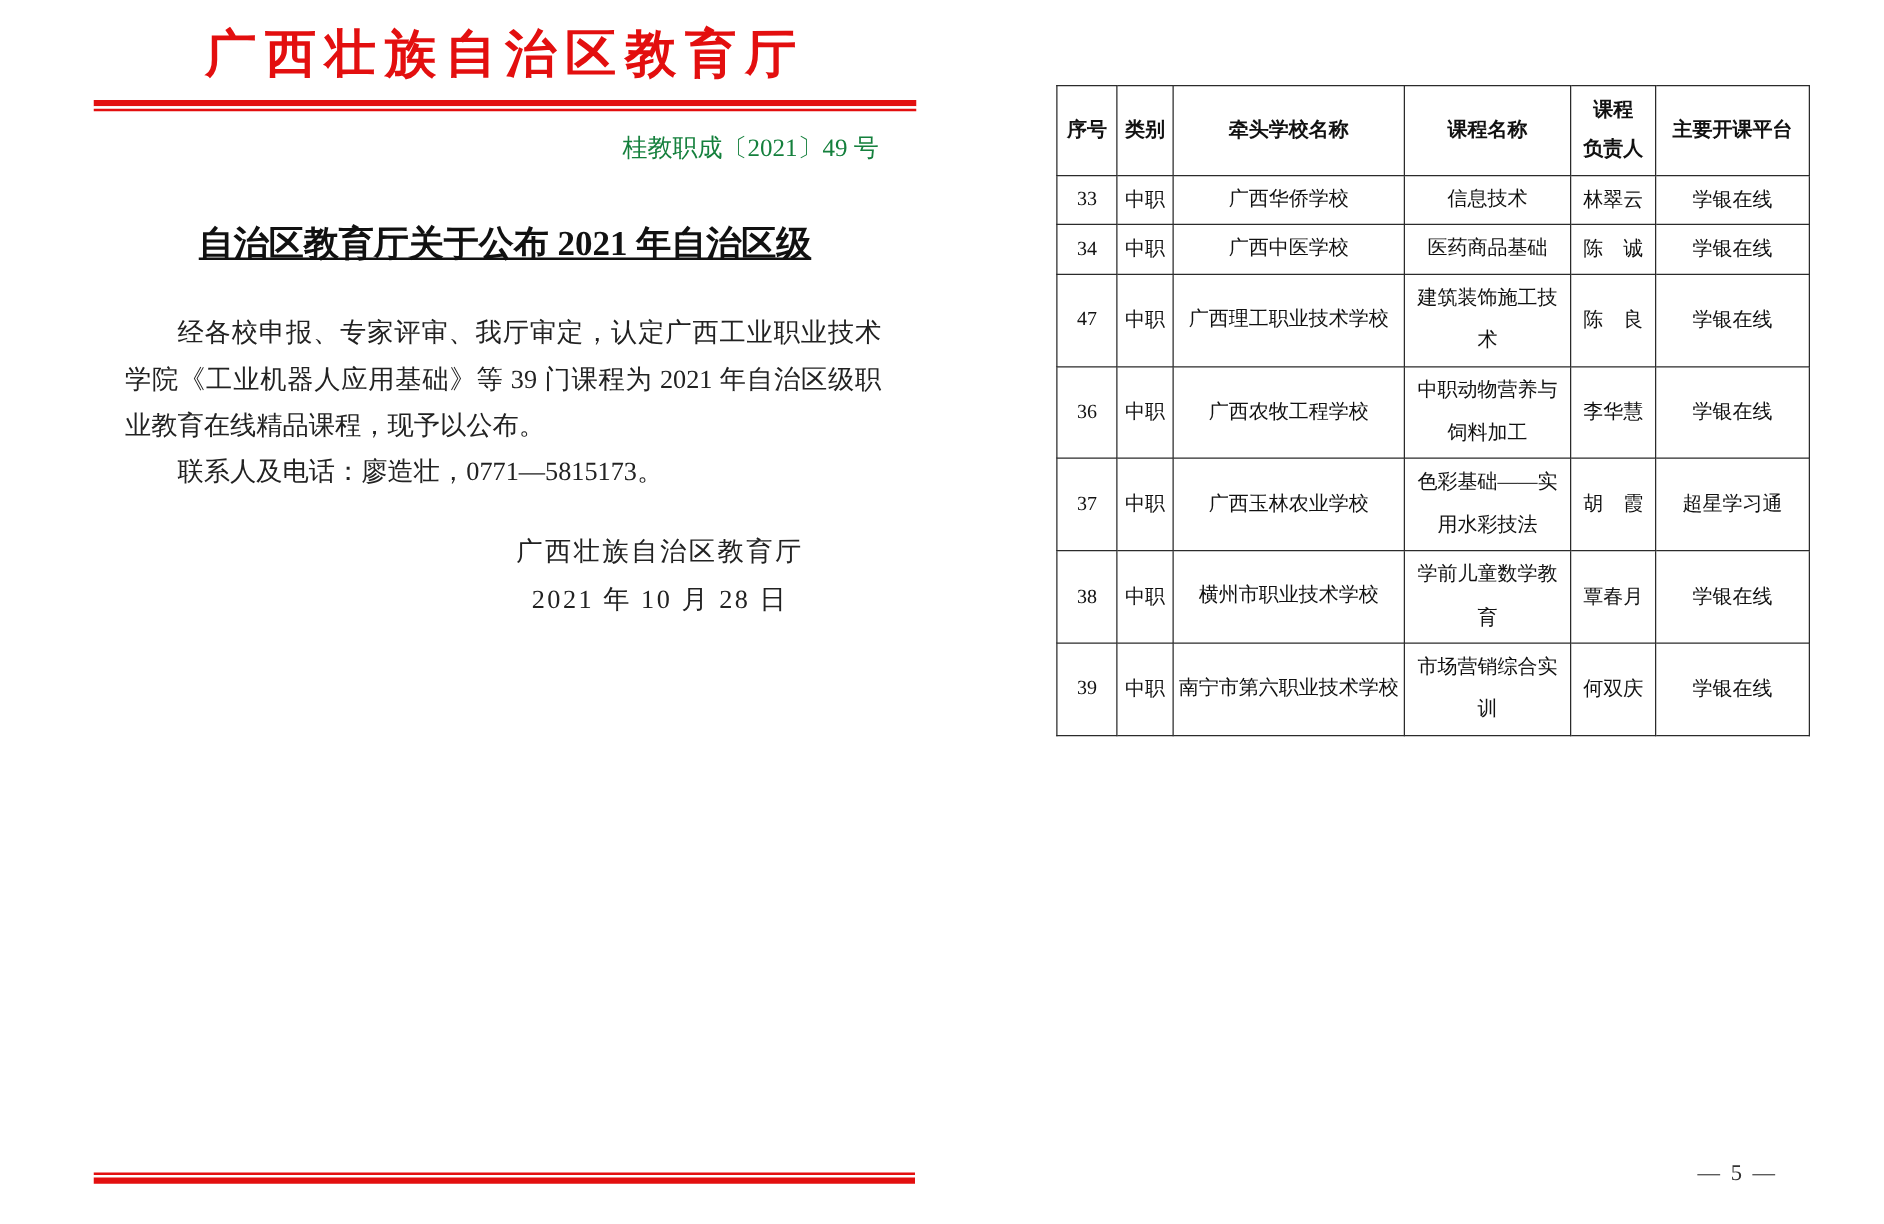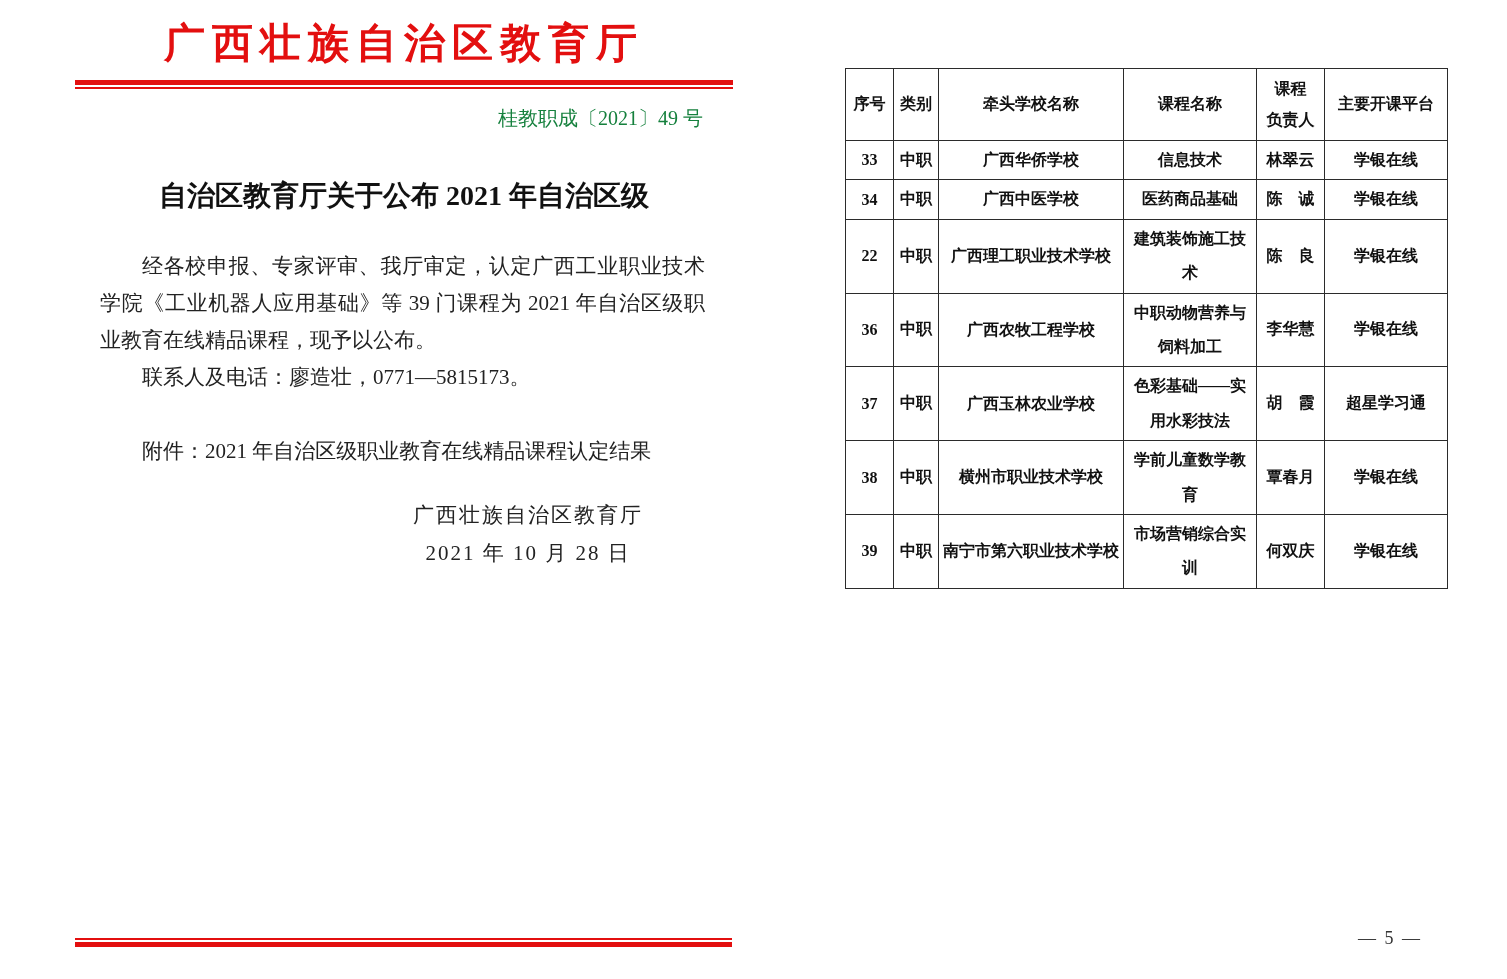--- a/index.html
+++ b/index.html
@@ -9,38 +9,38 @@
 
   
   .doc { position:absolute; left:75px; top:0; width:658px; }
   .agency-title { margin-top:16px; text-align:center; color:#e30f0f; font-weight:bold;
                   font-size:41px; letter-spacing:7px; white-space:nowrap; }
   .rule-top { margin-top:9px; }
   .rule-top .thick { height:5px; background:#e30f0f; }
   .rule-top .gap   { height:2px; background:#fff; }
   .rule-top .thin  { height:2px; background:#e30f0f; }
   .doc-number { margin-top:16px; padding-right:30px; text-align:right; font-size:20px; color:#15803d; }
-  .doc-title { margin-top:38px; text-align:center; font-weight:bold; font-size:28px; line-height:52px; color:#111; }
+  .doc-title { margin-top:38px; text-align:center; font-weight:bold; font-size:28px; line-height:52px; color:#111;text-decoration:underline; }
   .doc-body { margin-top:26px; padding:0 28px 0 25px; font-size:21px; line-height:37px;
               text-align:justify; color:#222; }
   .doc-body p.indent { text-indent:2em; }
   .attachment { margin-top:37px; }
   .sign-block { margin-top:26px; width:fit-content; margin-left:auto; margin-right:62px;
                 text-align:center; line-height:38px; letter-spacing:2px; }
   .rule-bottom { position:absolute; left:75px; top:938px; width:657px; }
   .rule-bottom .thin  { height:2px; background:#e30f0f; }
   .rule-bottom .gap   { height:2px; background:#fff; }
   .rule-bottom .thick { height:5px; background:#e30f0f; }
 
   
   .result-table { position:absolute; left:845px; top:68px; width:602px;
                   border-collapse:collapse; table-layout:fixed;
                   font-size:16px; color:#111; }
   .result-table th, .result-table td { border:1.5px solid #2b2b2b; text-align:center;
-                  vertical-align:middle; padding:2px 3px; font-weight:bold; }
+                  vertical-align:middle; padding:2px 3px; font-weight:normal; }
   .result-table th { font-weight:bold; font-size:16px; }
   .result-table td.course, .result-table td.school { line-height:2.15; }
   .leader-h { line-height:1.9; }
 
   .page-number { position:absolute; left:1358px; top:928px; font-size:18px;
                  letter-spacing:2px; color:#333; white-space:nowrap; }
 </style>
 </head>
 <body>
 
@@ -57,21 +57,20 @@
 
     <div class="doc-number">桂教职成〔2021〕49 号</div>
 
     <div class="doc-title">
       <div>自治区教育厅关于公布 2021 年自治区级</div>
     </div>
 
     <div class="doc-body">
       <p class="indent">经各校申报、专家评审、我厅审定，认定广西工业职业技术学院《工业机器人应用基础》等 39 门课程为 2021 年自治区级职业教育在线精品课程，现予以公布。</p>
       <p class="indent">联系人及电话：廖造壮，0771—5815173。</p>
-      <p class="indent attachment">附件：2021 年自治区级职业教育在线精品课程认定结果</p>
 
       <div class="sign-block">
         <div>广西壮族自治区教育厅</div>
         <div>2021 年 10 月 28 日</div>
       </div>
 
     </div>
   </div>
 
   <div class="rule-bottom">
@@ -111,21 +110,21 @@
     </tr>
     <tr style="height:36px">
       <td>34</td>
       <td>中职</td>
       <td class="school">广西中医学校</td>
       <td class="course">医药商品基础</td>
       <td>陈　诚</td>
       <td>学银在线</td>
     </tr>
     <tr style="height:71px">
-      <td>22</td>
+      <td>47</td>
       <td>中职</td>
       <td class="school">广西理工职业技术学校</td>
       <td class="course">建筑装饰施工技术</td>
       <td>陈　良</td>
       <td>学银在线</td>
     </tr>
     <tr style="height:71px">
       <td>36</td>
       <td>中职</td>
       <td class="school">广西农牧工程学校</td>

